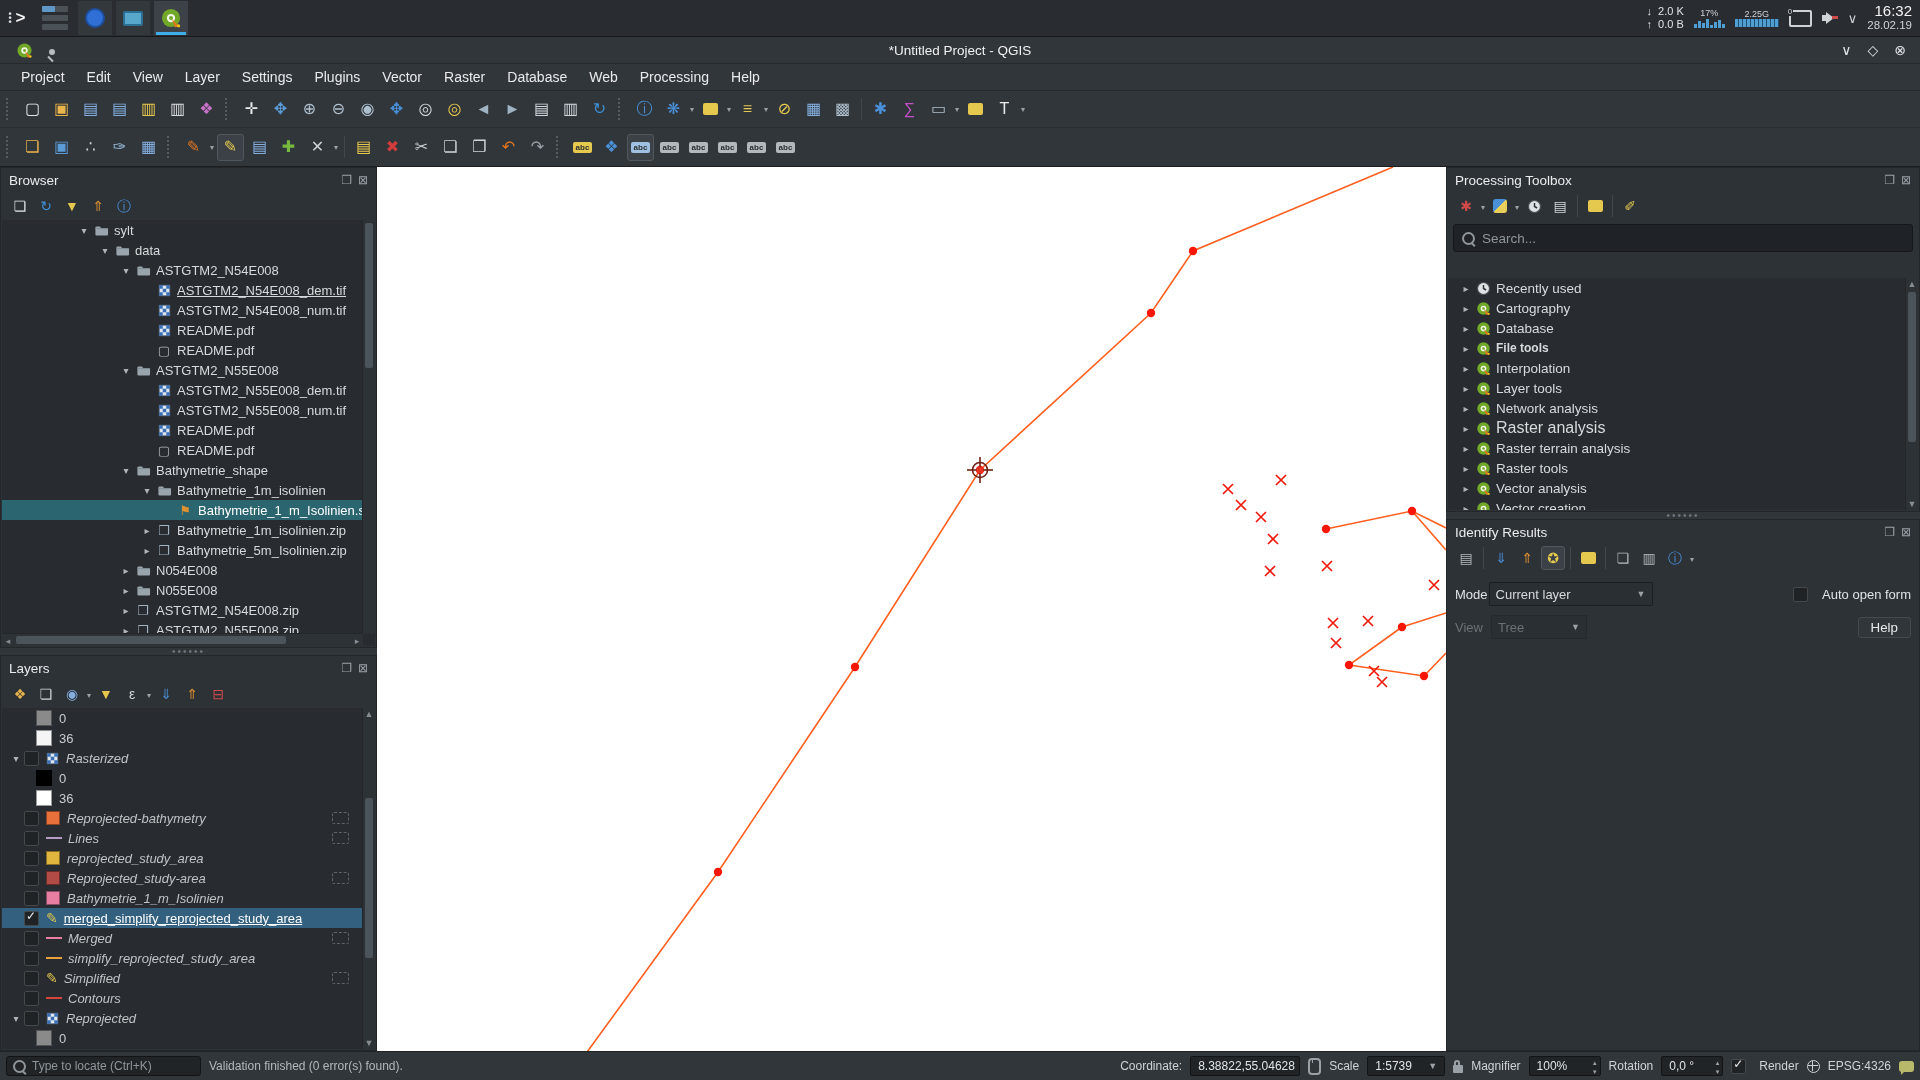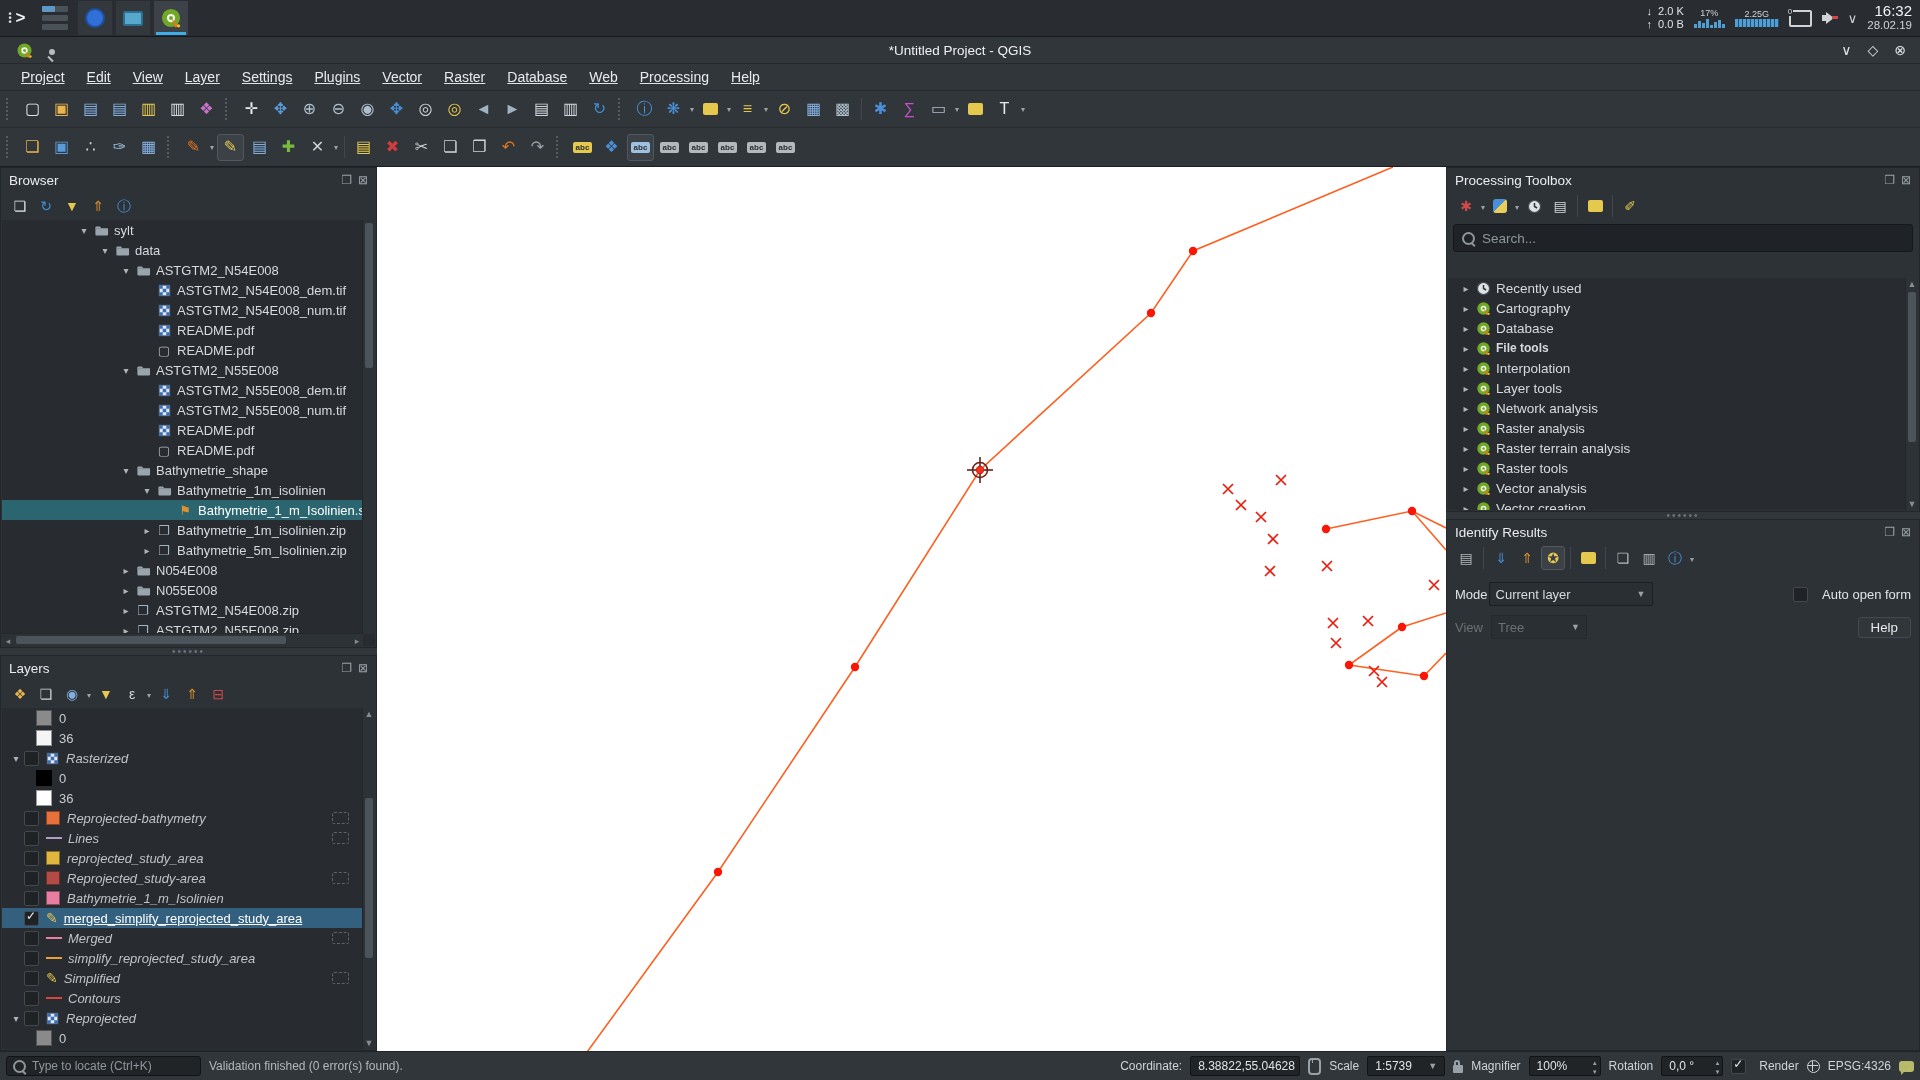--- a/index.html
+++ b/index.html
@@ -39,21 +39,21 @@
   
   .titlebar{left:0;top:37px;width:1920px;height:27px;background:#31363b;display:flex;align-items:center;border-bottom:1px solid #26292c;box-sizing:border-box;}
   .titlebar .ticon{margin-left:8px;display:flex;}
   .pinic{width:10px;height:10px;margin:8px 0 0 14px;position:relative;}
   .pinic::before{content:"";position:absolute;left:2px;top:0;width:6px;height:6px;background:#b6bcc1;border-radius:50%;}
   .pinic::after{content:"";position:absolute;left:0;bottom:-1px;width:7px;height:2px;background:#b6bcc1;transform:rotate(45deg);}
   .ttext{position:absolute;left:0;right:0;text-align:center;color:#eff0f1;font-size:13.5px;}
   .wbtns{margin-left:auto;display:flex;gap:16px;padding-right:14px;z-index:2;color:#dfe3e6;font-size:14px;}
   .wbtn{cursor:default;}
   
-  .menubar{left:0;top:64px;width:1920px;height:27px;background:#31363b;display:flex;align-items:center;padding-left:10px;box-sizing:border-box;border-bottom:1px solid #26292c;text-decoration:underline;}
+  .menubar{left:0;top:64px;width:1920px;height:27px;background:#31363b;display:flex;align-items:center;padding-left:10px;box-sizing:border-box;border-bottom:1px solid #26292c;}
   .mitem{padding:3px 11px;font-size:14px;color:#e8eaec;}
   
   .toolbar{left:0;width:1920px;background:#31363b;display:flex;align-items:center;padding-left:2px;box-sizing:border-box;}
   #tb1{top:91px;height:37px;border-bottom:1px solid #2a2e31;}
   #tb2{top:128px;height:39px;border-bottom:1px solid #1b1e20;}
   .tbtn{width:27px;height:27px;display:flex;align-items:center;justify-content:center;border-radius:3px;position:relative;margin:0 1px;}
   .tbtn.act{background:#3b4147;border:1px solid #50575d;box-sizing:border-box;}
   .tbtn .gl{font-size:16px;line-height:16px;}
   .tbtn .blk{width:15px;height:12px;border-radius:2px;}
   .tbtn .abc{min-width:17px;height:11px;border-radius:2px;color:#2a2d30;font-size:8px;font-weight:bold;line-height:11px;text-align:center;padding:0 1px;}
@@ -493,21 +493,21 @@
           <div class="arr">▾</div>
           <div class="tic">
             <span style="display: flex;">
               <svg width="15" height="15" viewBox="0 0 16 16">
                 <use href="#sym-folder"></use>
               </svg>
             </span>
           </div>
           <div class="tlabel">ASTGTM2_N54E008</div>
         </div>
-        <div class="trow" style="padding-left: 137px;">
+        <div class="trow" style="padding-left: 137px; text-decoration: underline;">
           <div class="arr"></div>
           <div class="tic">
             <span style="display: flex;">
               <svg width="13" height="13" viewBox="0 0 16 16">
                 <use href="#sym-raster"></use>
               </svg>
             </span>
           </div>
           <div class="tlabel">ASTGTM2_N54E008_dem.tif</div>
         </div>
@@ -985,21 +985,21 @@
         </div>
         <div class="trow" style="padding-left: 10px;">
           <div class="arr">▸</div>
           <div class="tic">
             <span style="display: flex;">
               <svg width="15" height="15" viewBox="0 0 16 16">
                 <use href="#sym-qgis"></use>
               </svg>
             </span>
           </div>
-          <div class="tlabel" style="font-size: 13px;">Raster analysis</div>
+          <div class="tlabel" style="font-size: 16px;">Raster analysis</div>
         </div>
         <div class="trow" style="padding-left: 10px;">
           <div class="arr">▸</div>
           <div class="tic">
             <span style="display: flex;">
               <svg width="15" height="15" viewBox="0 0 16 16">
                 <use href="#sym-qgis"></use>
               </svg>
             </span>
           </div>

